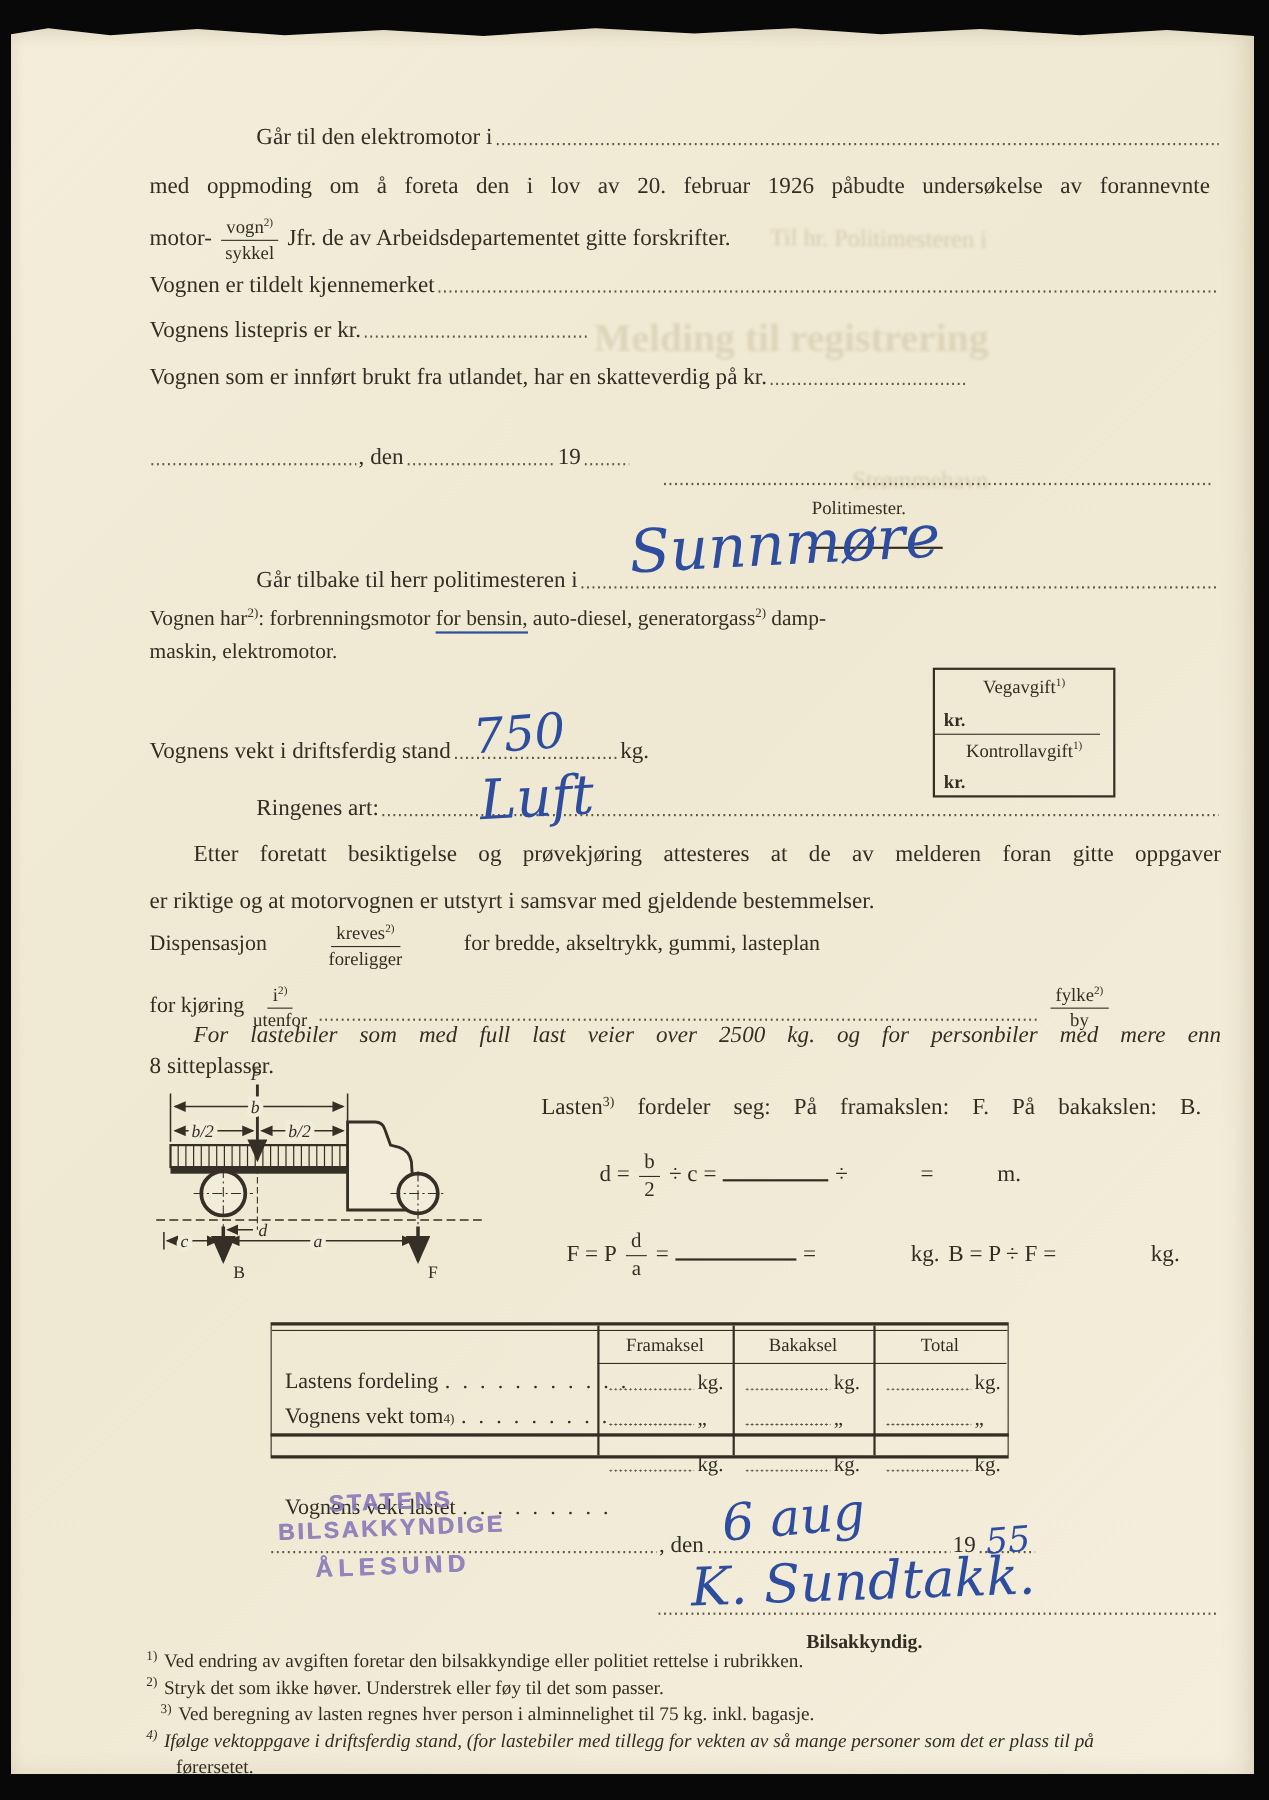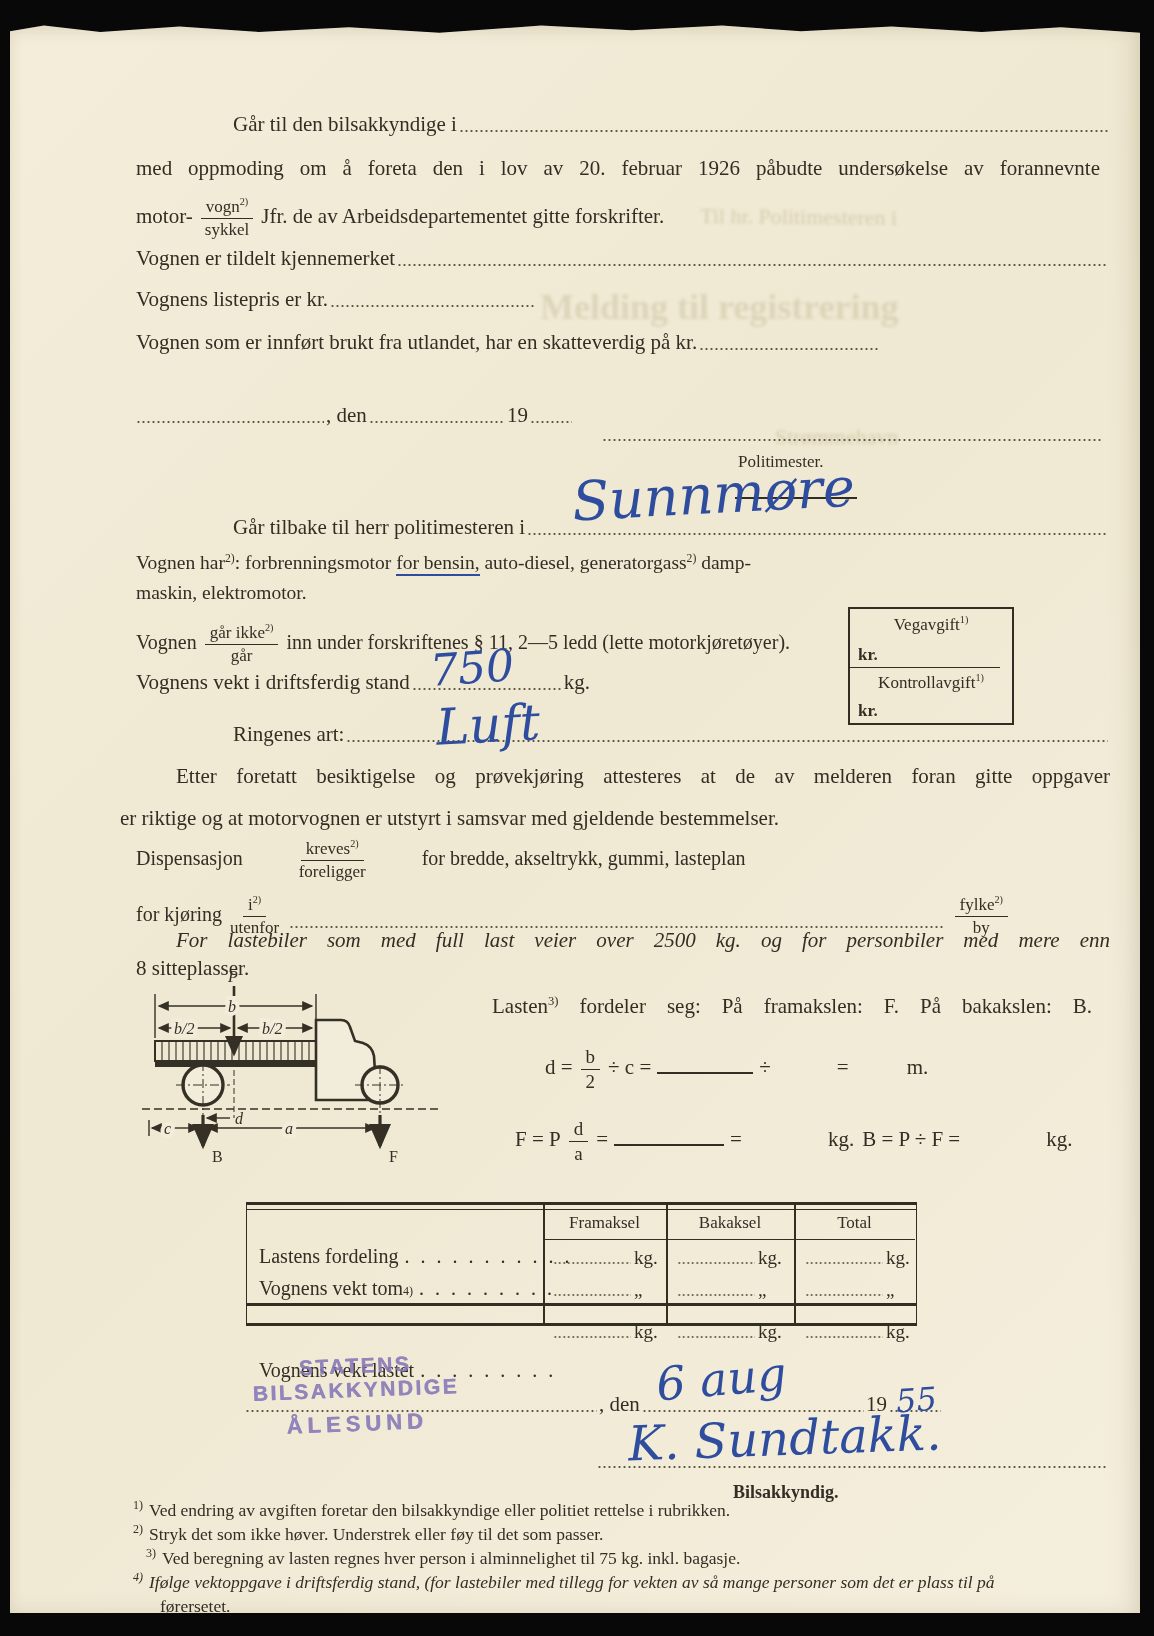--- a/index.html
+++ b/index.html
@@ -57,21 +57,21 @@
 <body>
 
 <div class="stage">
   <div class="paper">
 
     <div class="ghost" style="left:690px;top:180px;font-size:22px;transform:rotate(.6deg);">Til hr. Politimesteren i</div>
     <div class="ghost" style="left:530px;top:262px;font-size:36px;font-weight:bold;opacity:.3;">Melding til registrering</div>
     <div class="ghost" style="left:765px;top:400px;font-size:22px;">Strømmehavn</div>
 
     <div class="row" style="left:223px;top:88px;width:877px;">
-      <span>Går til den bilsakkyndige i</span>
+      <span>Går til den elektromotor i</span>
       <span class="dots"></span>
     </div>
     <div class="row just" style="left:126px;top:132px;width:964px;display:block;">med oppmoding om å foreta den i lov av 20. februar 1926 påbudte undersøkelse av forannevnte</div>
     <div class="row" style="left:126px;top:166px;align-items:center;height:52px;">
       <span>motor-</span>
       <span class="frac">
         <span class="ft"><span>vogn</span><span class="sp">2)</span></span>
         <span class="fb">sykkel</span>
       </span>
       <span>Jfr. de av Arbeidsdepartementet gitte forskrifter.</span>
@@ -119,44 +119,36 @@
         <span>Vegavgift</span><span class="sp">1)</span>
       </div>
       <div class="abs" style="left:8px;top:36px;font-weight:bold;">kr.</div>
       <div class="abs" style="left:0;top:58px;width:150px;height:1.4px;background:#332e24;"></div>
       <div class="abs" style="left:0;right:0;top:64px;text-align:center;">
         <span>Kontrollavgift</span><span class="sp">1)</span>
       </div>
       <div class="abs" style="left:8px;top:92px;font-weight:bold;">kr.</div>
     </div>
 
-    <div class="row" style="left:126px;top:592px;align-items:center;height:52px;font-size:20px;">
-      <span>Vognen</span>
-      <span class="frac">
-        <span class="ft"><span>går ikke</span><span class="sp">2)</span></span>
-        <span class="fb">går</span>
-      </span>
-      <span>inn under forskriftenes § 11, 2—5 ledd (lette motorkjøretøyer).</span>
-    </div>
 
     <div class="row" style="left:126px;top:646px;width:530px;">
       <span>Vognens vekt i driftsferdig stand</span>
       <span class="dseg" style="width:150px;"></span>
       <span>kg.</span>
     </div>
     <div class="ink" style="left:420px;top:622px;font-size:44px;transform:rotate(-4deg);">750</div>
 
     <div class="row" style="left:223px;top:698px;width:877px;">
       <span>Ringenes art:</span>
       <span class="dots"></span>
     </div>
     <div class="ink" style="left:426px;top:676px;font-size:50px;transform:rotate(-3deg);">Luft</div>
 
     <div class="row just" style="left:166px;top:740px;width:934px;display:block;">Etter foretatt besiktigelse og prøvekjøring attesteres at de av melderen foran gitte oppgaver</div>
-    <div class="abs" style="left:110px;top:782px;font-size:21px;">er riktige og at motorvognen er utstyrt i samsvar med gjeldende bestemmelser.</div>
+    <div class="abs" style="left:126px;top:782px;font-size:21px;">er riktige og at motorvognen er utstyrt i samsvar med gjeldende bestemmelser.</div>
 
     <div class="row" style="left:126px;top:806px;align-items:center;height:56px;font-size:20px;gap:48px;">
       <span>Dispensasjon</span>
       <span class="frac">
         <span class="ft"><span>kreves</span><span class="sp">2)</span></span>
         <span class="fb">foreligger</span>
       </span>
       <span>for bredde, akseltrykk, gummi, lasteplan</span>
     </div>
     <div class="row" style="left:126px;top:862px;align-items:center;height:56px;font-size:20px;width:880px;">

